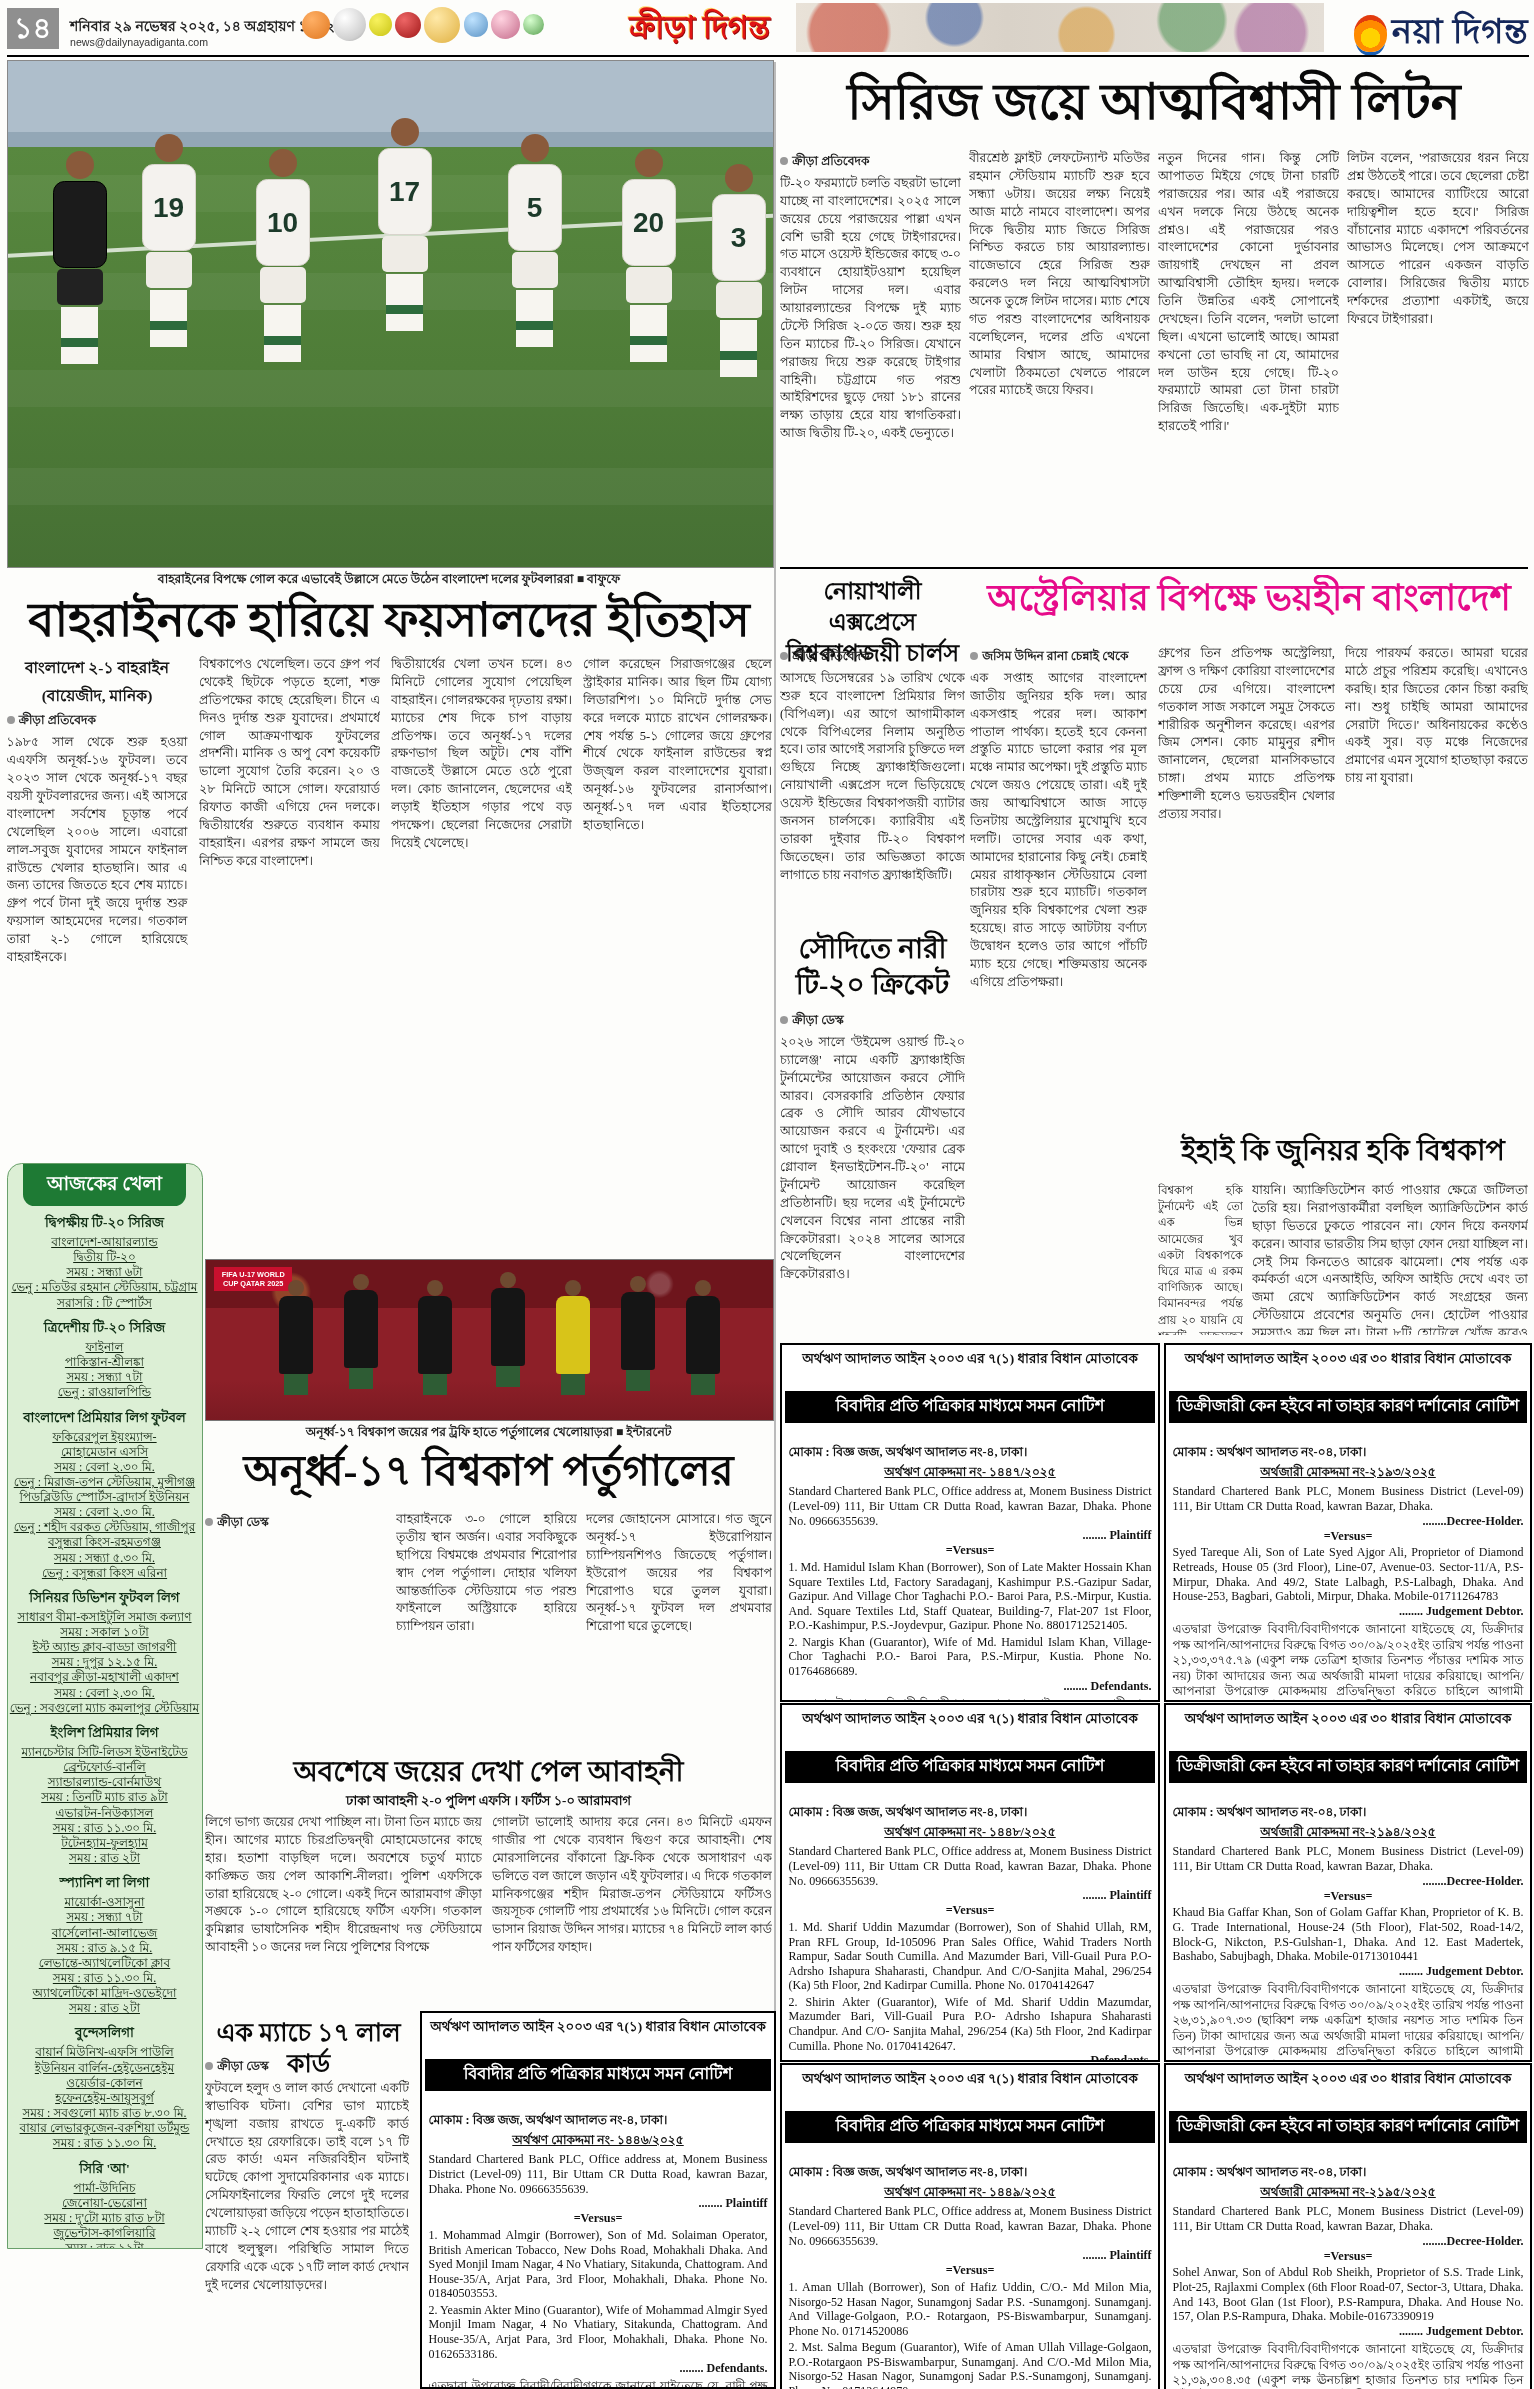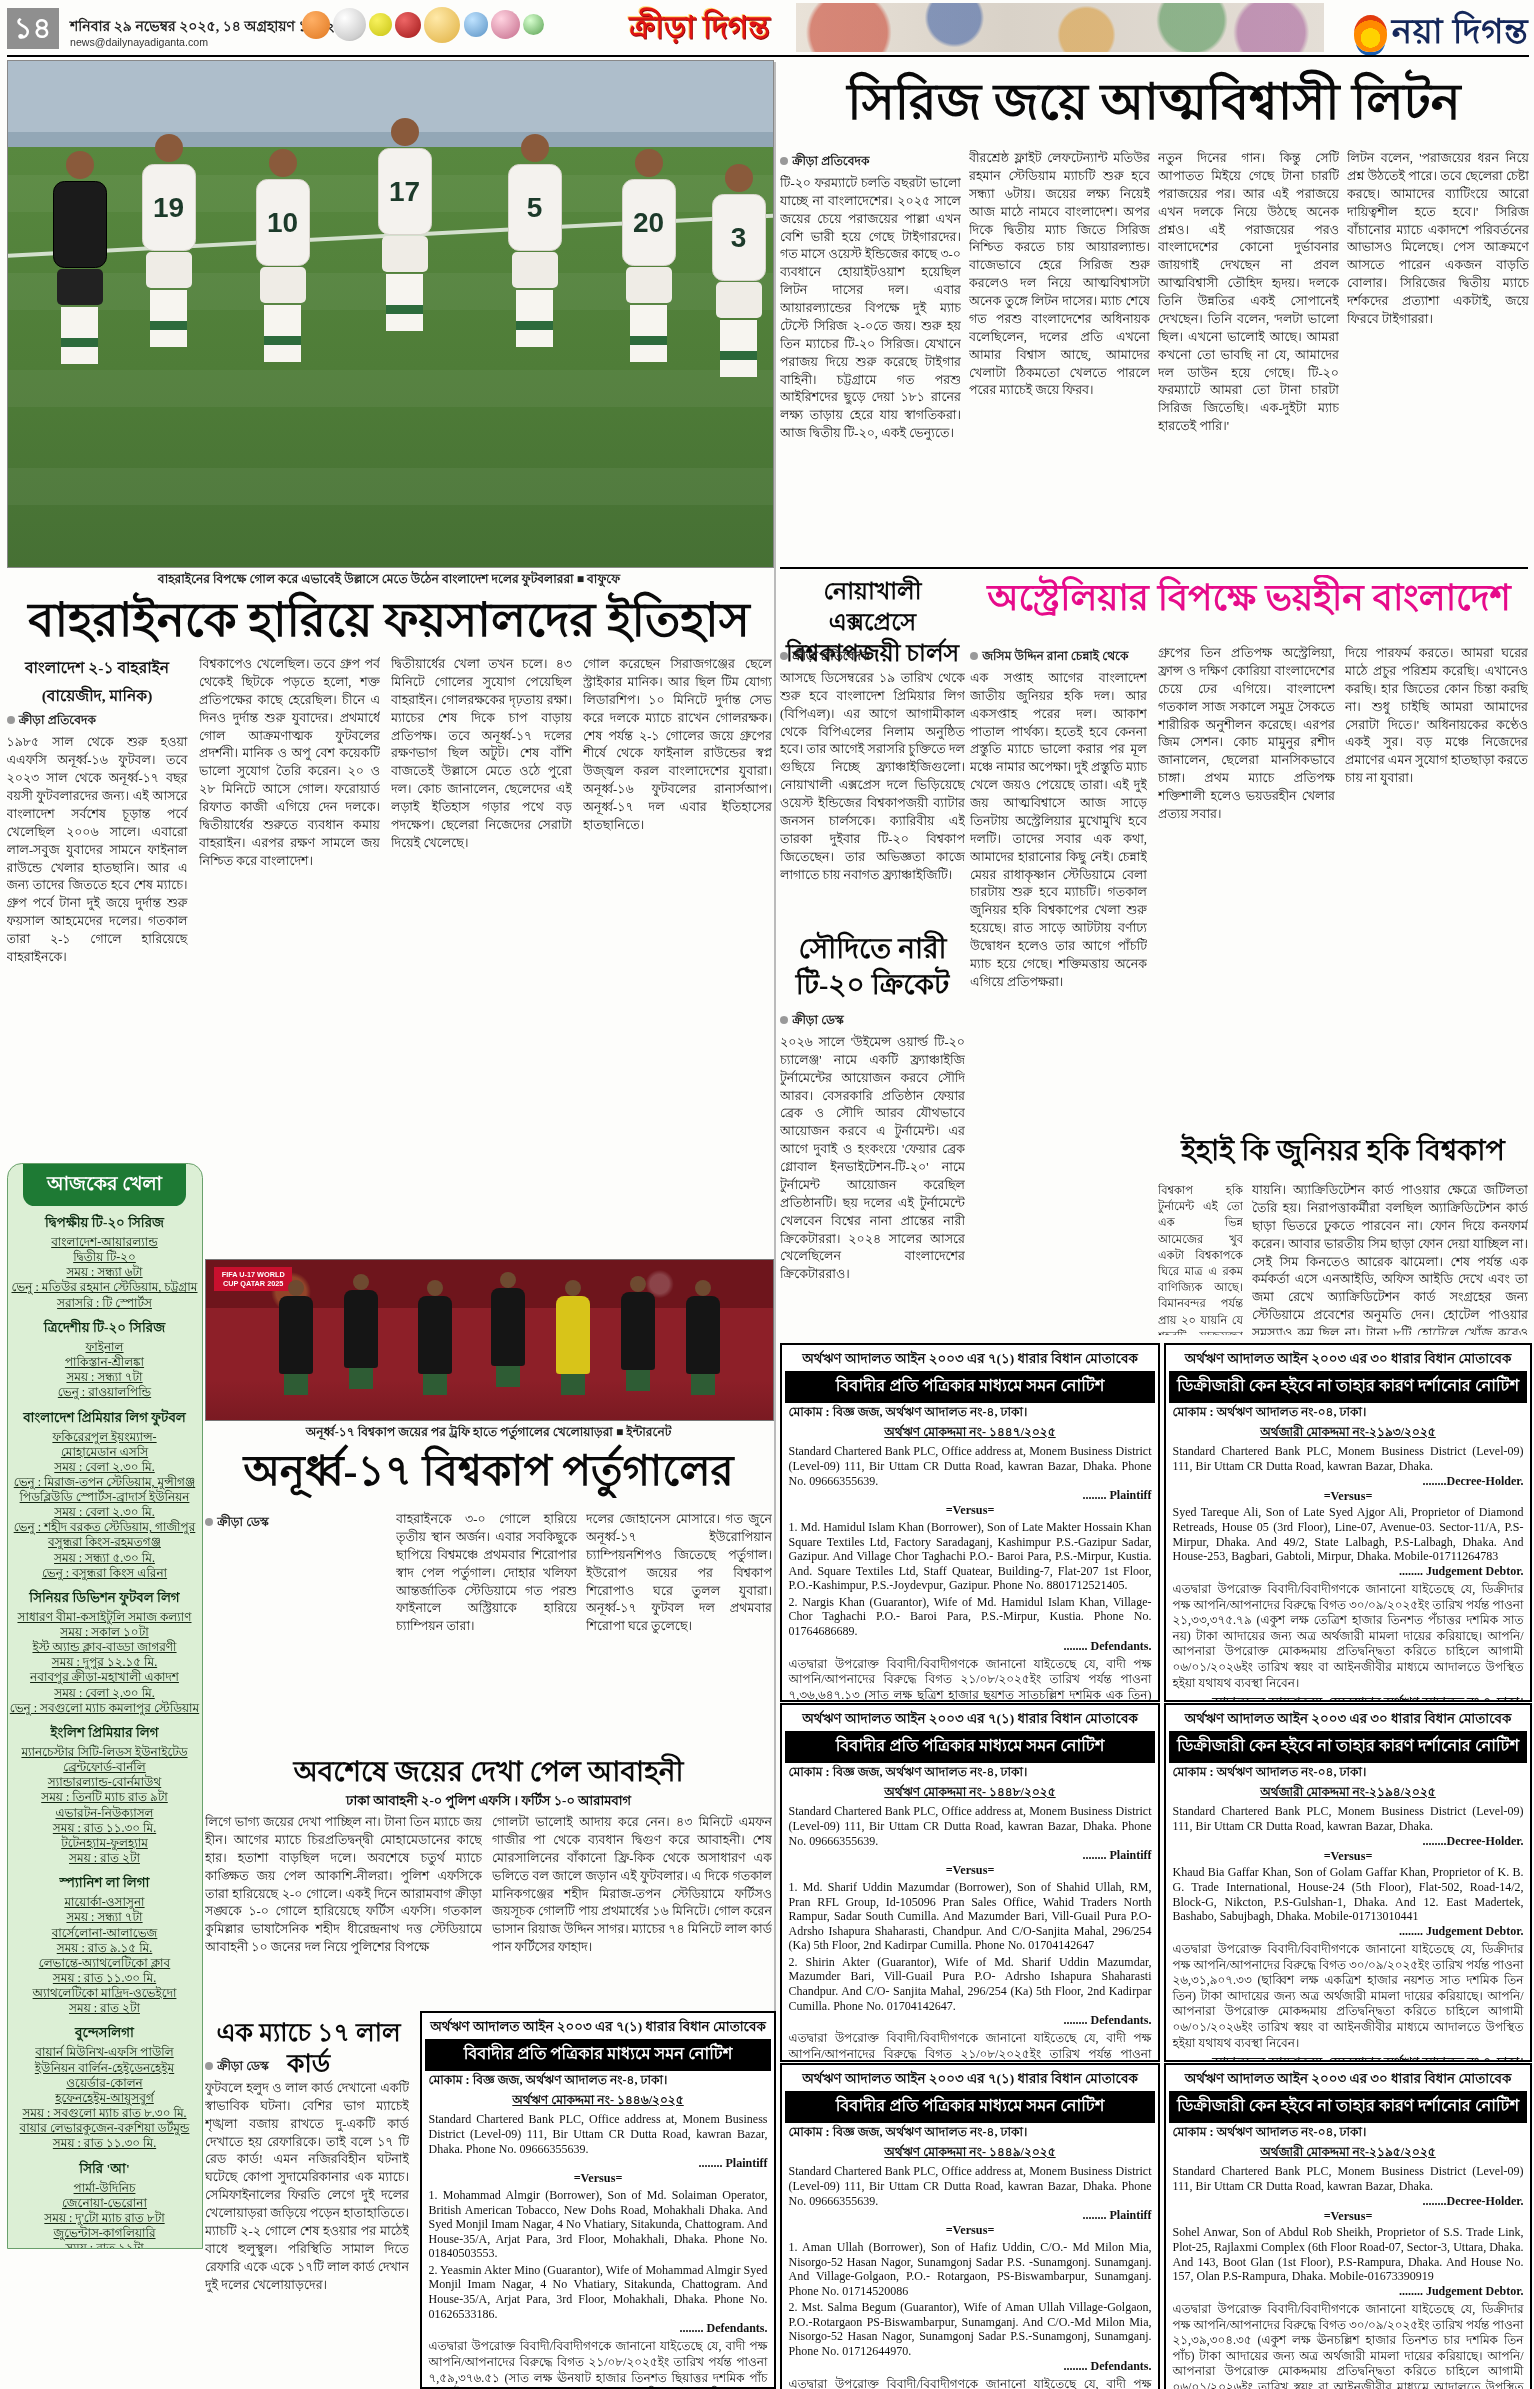--- a/index.html
+++ b/index.html
@@ -86,21 +86,21 @@
     overflow:hidden;border-radius:14.7px 14.7px 0 0;}
   .fixtitle{margin:0 auto;width:163px;background:#1e7a34;color:#fff;text-align:center;
     font:bold 19px "Liberation Serif",serif;padding:4.9px 0;border-radius:0 0 11.4px 11.4px;}
   .fixsec{font:bold 13.4px "Liberation Serif",serif;text-align:center;margin-top:7.3px;color:#0d2c12;}
   .fixline{font:12px "Liberation Serif",serif;text-align:center;line-height:1.26;color:#10240f;text-decoration:underline;}
   
   .notice{position:absolute;border:2.4px solid #000;background:#fff;padding:4.1px 6.5px;overflow:hidden;
     font-family:"Liberation Serif",serif;}
   .n-law{font:bold 13.4px "Liberation Serif",serif;text-align:center;}
   .n-title{background:#000;color:#fff;font:bold 16.3px "Liberation Serif",serif;text-align:center;
-    padding:2.4px 0;margin:0 -3.3px;}
+    padding:2.4px 0;margin:20px -3.3px;}
   .n-court{font:bold 12.2px "Liberation Serif",serif;text-align:left;}
   .n-case{font:bold 12.2px "Liberation Serif",serif;text-align:center;text-decoration:underline;}
   .n-plaintiff{font:12px "Liberation Serif",serif;text-align:justify;margin-top:1.6px;line-height:1.22;}
   .n-plabel{font:bold 12px "Liberation Serif",serif;text-align:right;}
   .n-versus{font:bold 12.2px "Liberation Serif",serif;text-align:center;}
   .n-party{font:12px "Liberation Serif",serif;text-align:justify;line-height:1.22;margin-top:1.6px;}
   .n-body{font:12px "Liberation Serif",serif;text-align:justify;line-height:1.3;margin-top:3.3px;}
   .n-sign{font:bold 12px "Liberation Serif",serif;text-align:right;margin-top:1.6px;}
 </style>
 </head>
@@ -174,21 +174,21 @@
 <div class="abs caption" style="left:6.5px;top:570px;width:765px">বাহরাইনের বিপক্ষে গোল করে এভাবেই উল্লাসে মেতে উঠেন বাংলাদেশ দলের ফুটবলাররা ■ বাফুফে</div>
 <div class="abs headline" style="left:6.5px;top:591px;width:765px;font-size:47px;line-height:59px">বাহরাইনকে হারিয়ে ফয়সালদের ইতিহাস</div>
 <div class="col" style="left:6.5px;top:656px;width:181px;height:501px">
   <div class="scoreline">বাংলাদেশ ২-১ বাহরাইন</div>
   <div class="scoreline">(বায়েজীদ, মানিক)</div>
   <div class="byline"><span class="dot"></span><span>ক্রীড়া প্রতিবেদক</span></div>
   <span>১৯৮৫ সাল থেকে শুরু হওয়া এএফসি অনূর্ধ্ব-১৬ ফুটবল। তবে ২০২৩ সাল থেকে অনূর্ধ্ব-১৭ বছর বয়সী ফুটবলারদের জন্য। এই আসরে বাংলাদেশ সর্বশেষ চূড়ান্ত পর্বে খেলেছিল ২০০৬ সালে। এবারো লাল-সবুজ যুবাদের সামনে ফাইনাল রাউন্ডে খেলার হাতছানি। আর এ জন্য তাদের জিততে হবে শেষ ম্যাচে। গ্রুপ পর্বে টানা দুই জয়ে দুর্দান্ত শুরু ফয়সাল আহমেদের দলের। গতকাল তারা ২-১ গোলে হারিয়েছে বাহরাইনকে।</span>
 </div>
 <div class="col" style="left:199px;top:656px;width:181px;height:596px">বিশ্বকাপেও খেলেছিল। তবে গ্রুপ পর্ব থেকেই ছিটকে পড়তে হলো, শক্ত প্রতিপক্ষের কাছে হেরেছিল। চীনে এ দিনও দুর্দান্ত শুরু যুবাদের। প্রথমার্ধে গোল আক্রমণাত্মক ফুটবলের প্রদর্শনী। মানিক ও অপু বেশ কয়েকটি ভালো সুযোগ তৈরি করেন। ২০ ও ২৮ মিনিটে আসে গোল। ফরোয়ার্ড রিফাত কাজী এগিয়ে দেন দলকে। দ্বিতীয়ার্ধের শুরুতে ব্যবধান কমায় বাহরাইন। এরপর রক্ষণ সামলে জয় নিশ্চিত করে বাংলাদেশ।</div>
 <div class="col" style="left:391px;top:656px;width:181px;height:596px">দ্বিতীয়ার্ধের খেলা তখন চলে। ৪৩ মিনিটে গোলের সুযোগ পেয়েছিল বাহরাইন। গোলরক্ষকের দৃঢ়তায় রক্ষা। ম্যাচের শেষ দিকে চাপ বাড়ায় প্রতিপক্ষ। তবে অনূর্ধ্ব-১৭ দলের রক্ষণভাগ ছিল অটুট। শেষ বাঁশি বাজতেই উল্লাসে মেতে ওঠে পুরো দল। কোচ জানালেন, ছেলেদের এই লড়াই ইতিহাস গড়ার পথে বড় পদক্ষেপ। ছেলেরা নিজেদের সেরাটা দিয়েই খেলেছে।</div>
-<div class="col" style="left:583px;top:656px;width:189px;height:596px">গোল করেছেন সিরাজগঞ্জের ছেলে স্ট্রাইকার মানিক। আর ছিল টিম যোগ্য লিডারশিপ। ১০ মিনিটে দুর্দান্ত সেভ করে দলকে ম্যাচে রাখেন গোলরক্ষক। শেষ পর্যন্ত ২-১ গোলের জয়ে গ্রুপের শীর্ষে থেকে ফাইনাল রাউন্ডের স্বপ্ন উজ্জ্বল করল বাংলাদেশের যুবারা। অনূর্ধ্ব-১৬ ফুটবলের রানার্সআপ। অনূর্ধ্ব-১৭ দল এবার ইতিহাসের হাতছানিতে।</div>
+<div class="col" style="left:583px;top:656px;width:189px;height:596px">গোল করেছেন সিরাজগঞ্জের ছেলে স্ট্রাইকার মানিক। আর ছিল টিম যোগ্য লিডারশিপ। ১০ মিনিটে দুর্দান্ত সেভ করে দলকে ম্যাচে রাখেন গোলরক্ষক। শেষ পর্যন্ত 5-১ গোলের জয়ে গ্রুপের শীর্ষে থেকে ফাইনাল রাউন্ডের স্বপ্ন উজ্জ্বল করল বাংলাদেশের যুবারা। অনূর্ধ্ব-১৬ ফুটবলের রানার্সআপ। অনূর্ধ্ব-১৭ দল এবার ইতিহাসের হাতছানিতে।</div>
 
 <div class="abs fixbox">
   <div class="fixtitle">আজকের খেলা</div>
   <div id="fixtures">
       <div class="fixsec">দ্বিপক্ষীয় টি-২০ সিরিজ</div>
       <div class="fixline">বাংলাদেশ-আয়ারল্যান্ড</div>
       <div class="fixline">দ্বিতীয় টি-২০</div>
       <div class="fixline">সময় : সন্ধ্যা ৬টা</div>
       <div class="fixline">ভেনু : মতিউর রহমান স্টেডিয়াম, চট্টগ্রাম</div>
       <div class="fixline">সরাসরি : টি স্পোর্টস</div>

